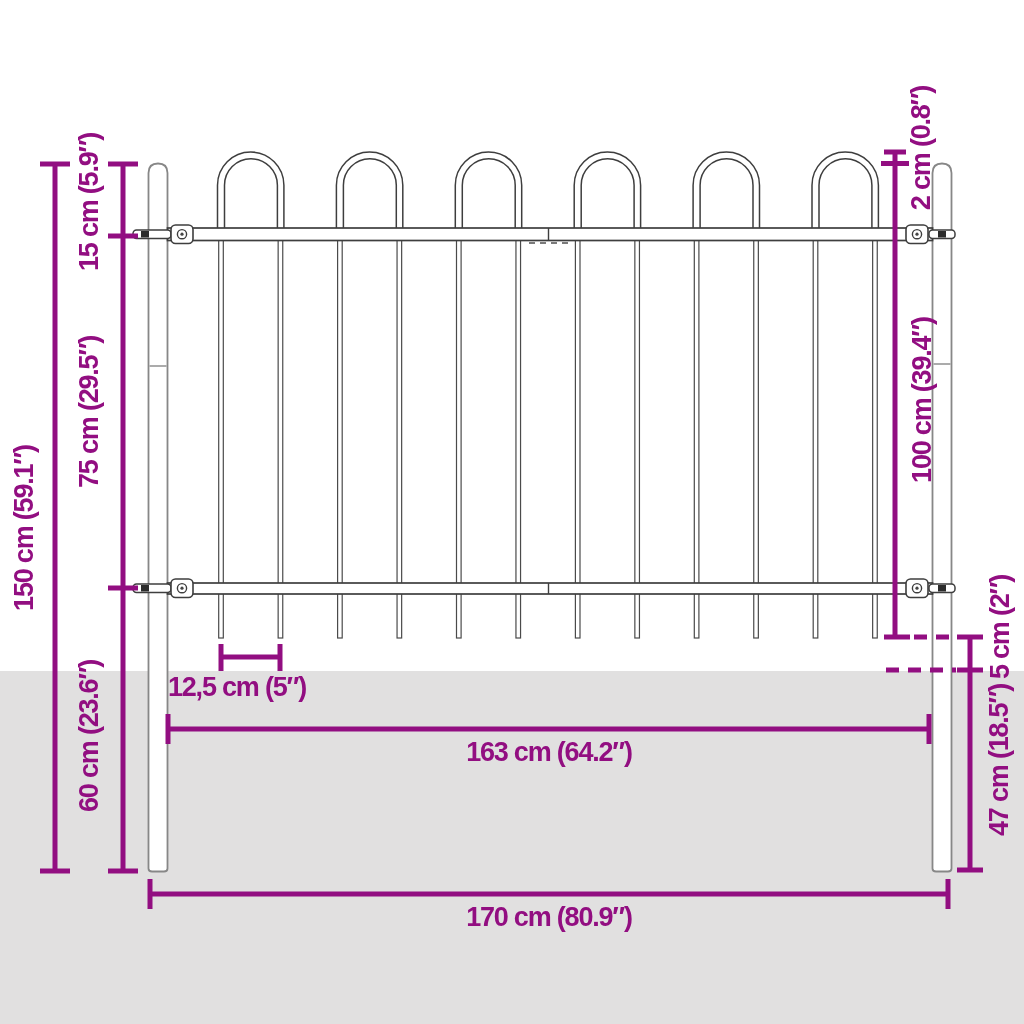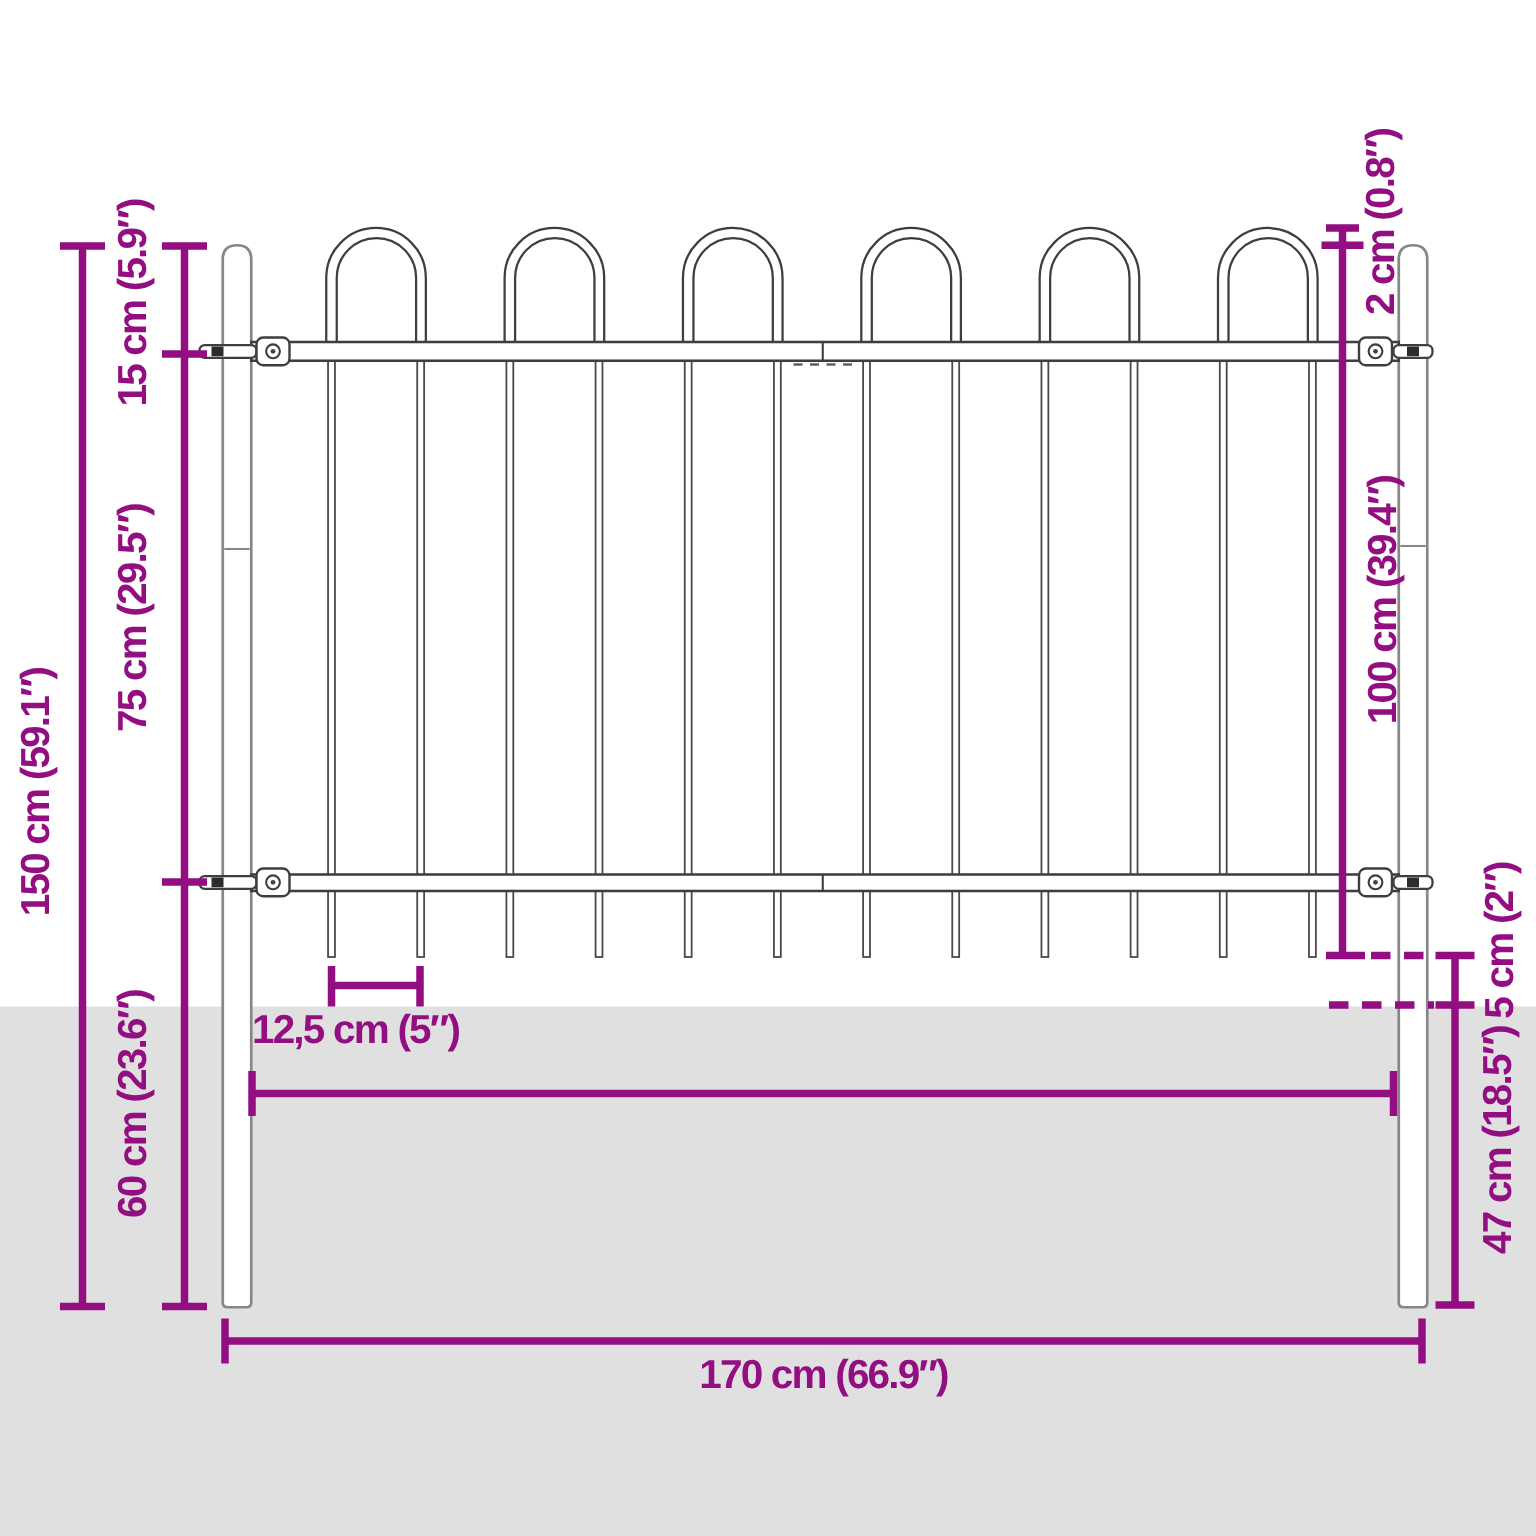--- a/index.html
+++ b/index.html
@@ -168,15 +168,16 @@
 
   <div class="dim v l-150">150 cm (59.1″)</div>
   <div class="dim v l-15">15 cm (5.9″)</div>
   <div class="dim v l-75">75 cm (29.5″)</div>
   <div class="dim v l-60">60 cm (23.6″)</div>
   <div class="dim v l-2">2 cm (0.8″)</div>
   <div class="dim v l-100">100 cm (39.4″)</div>
   <div class="dim v l-5">5 cm (2″)</div>
   <div class="dim v l-47">47 cm (18.5″)</div>
   <div class="dim l-125">12,5 cm (5″)</div>
-  <div class="dim l-170">170 cm (66.9″)</div>
+  <div class="dim l-163">163 cm (64.2″)</div>
+  <div class="dim l-170">170 cm (80.9″)</div>
 
 </div>
 
 </body></html>

